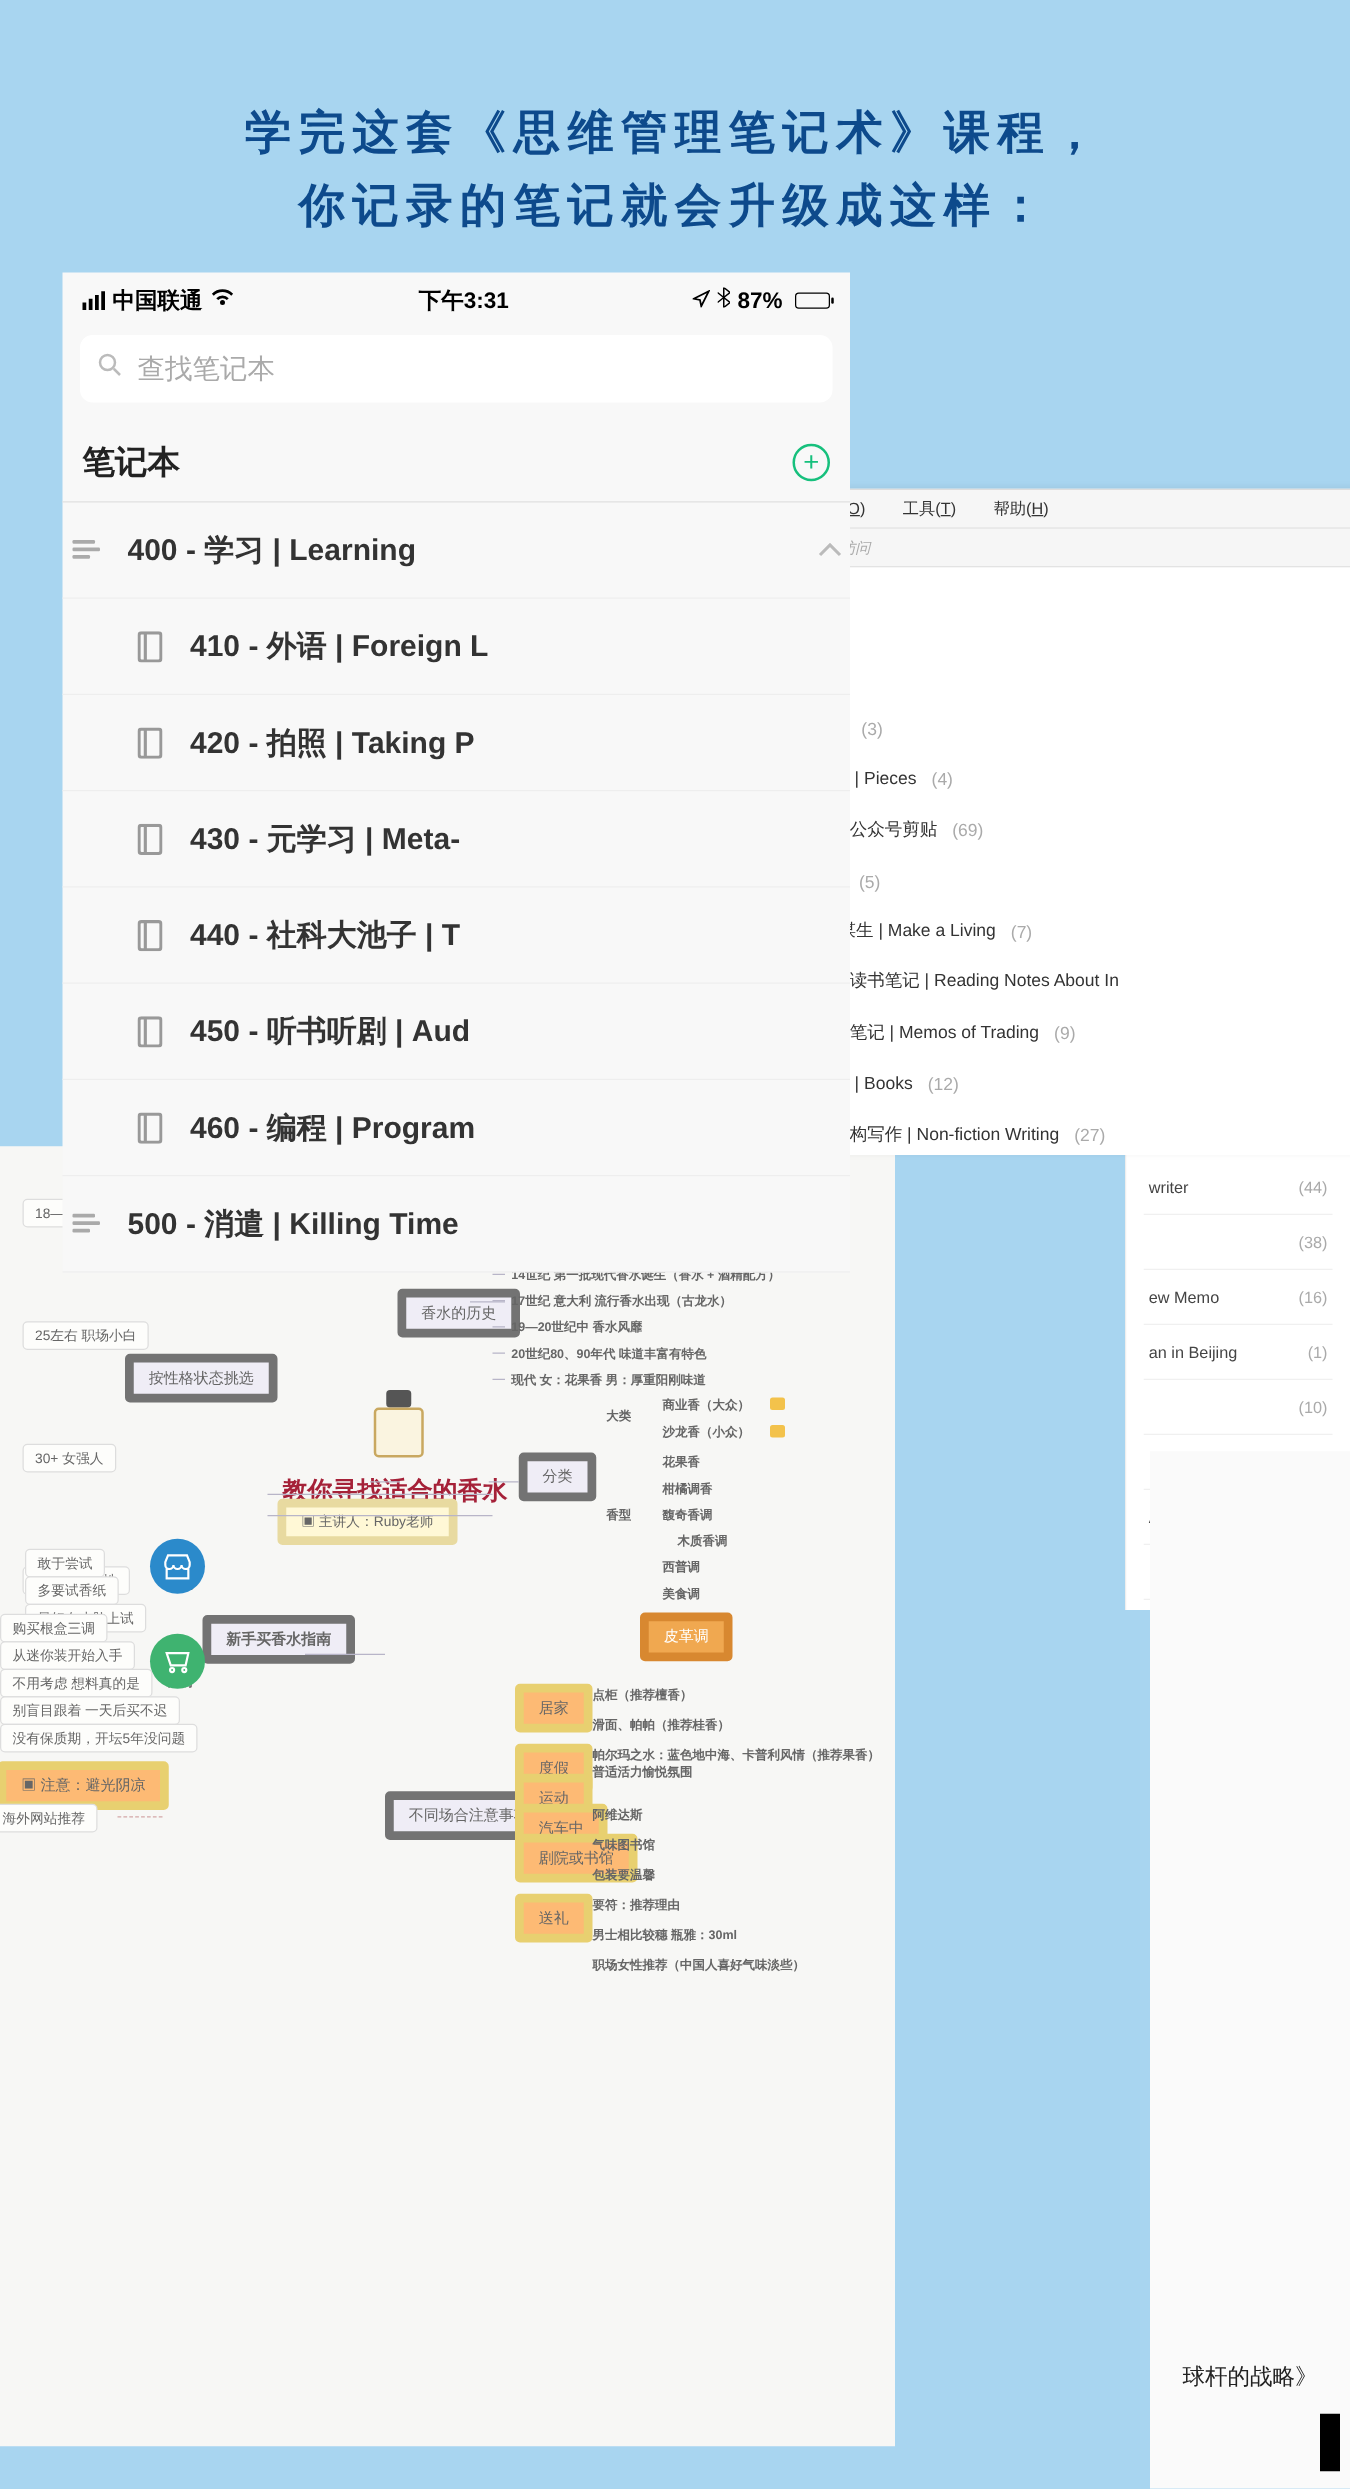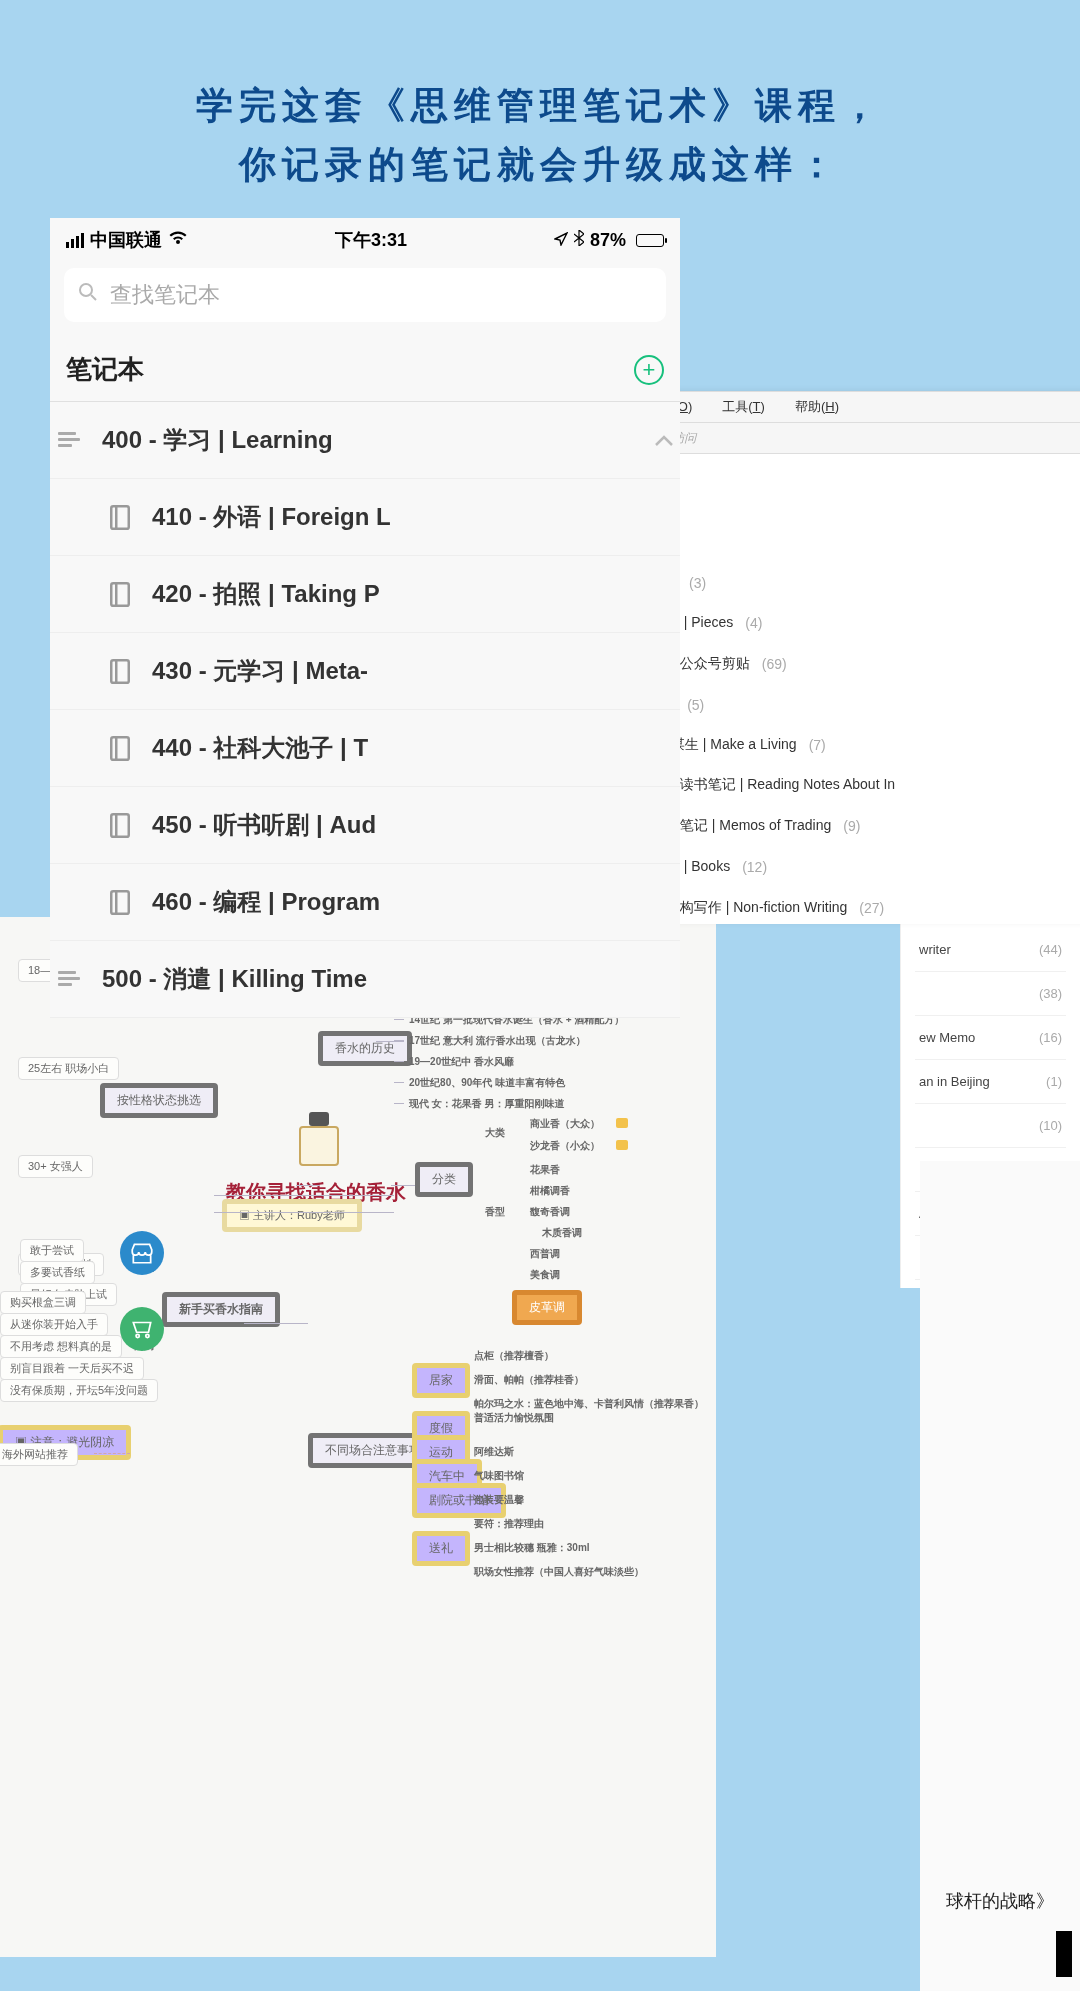--- a/index.html
+++ b/index.html
@@ -65,26 +65,26 @@
 .wt-item { padding: 10px 4px; display: flex; align-items: center; gap: 12px; font-size: 14px; color: #333; }
 .wt-item.l1 { padding-left: 24px; }
 .wt-item.l2 { padding-left: 56px; }
 .wt-book { color: #888; }
 .wt-count { color: #aaa; }
 
 .mindmap {
   position: absolute; top: 917px; left: -4px; width: 720px; height: 1040px;
   background: #f7f7f5; z-index: 1; overflow: hidden; font-size: 12px; color: #666;
 }
-.mnode { position: absolute; border: 5px solid #737373; border-radius: 4px; background: #efedf6; padding: 4px 12px; white-space: nowrap; }
+.mnode { position: absolute; border: 7px solid #737373; border-radius: 4px; background: #efedf6; padding: 4px 12px; white-space: nowrap; }
 .mnode.title { background: none; border: none; color: #a52138; font-size: 20px; font-weight: 700; }
 .mnode.sub { background: #fff8d6; border-color: #e8daa0; font-size: 11px; }
 .mnode.txt { background: none; border: none; padding: 2px 4px; font-size: 10px; font-weight: bold; }
 .mnode.box { background: #fdfdfb; border: 1px solid #ddd; font-size: 11px; padding: 3px 9px; }
-.mnode.y { background: #c4b5fd; border-color: #e8d070; margin-top: 16px; }
+.mnode.y { background: #fdba74; border-color: #e8d070; }
 .mnode.o { background: #f0a850; border-color: #d88830; color: #fff; }
 .perfume { position: absolute; top: 195px; left: 300px; width: 46px; height: 56px; }
 .perfume .cap { width: 20px; height: 14px; background: #555; margin: 0 auto; border-radius: 3px; }
 .perfume .body { width: 40px; height: 40px; border: 2px solid #c9a860; margin: 0 auto; border-radius: 4px; background: #faf4e0; }
 .shop-icon { position: absolute; width: 44px; height: 44px; border-radius: 50%; display: flex; align-items: center; justify-content: center; font-size: 20px; }
 .shop-icon.blue { background: #2b8acb; top: 314px; left: 124px; }
 .shop-icon.green { background: #3fb370; top: 390px; left: 124px; }
 .line-h { position: absolute; height: 1px; background: #b8b5c8; }
 .line-h.d { border-top: 1px dashed #d4a8a8; background: none; }
 .folder-dot { display: inline-block; width: 12px; height: 10px; background: #f3c24b; border-radius: 2px; margin-right: 4px; vertical-align: middle; }

